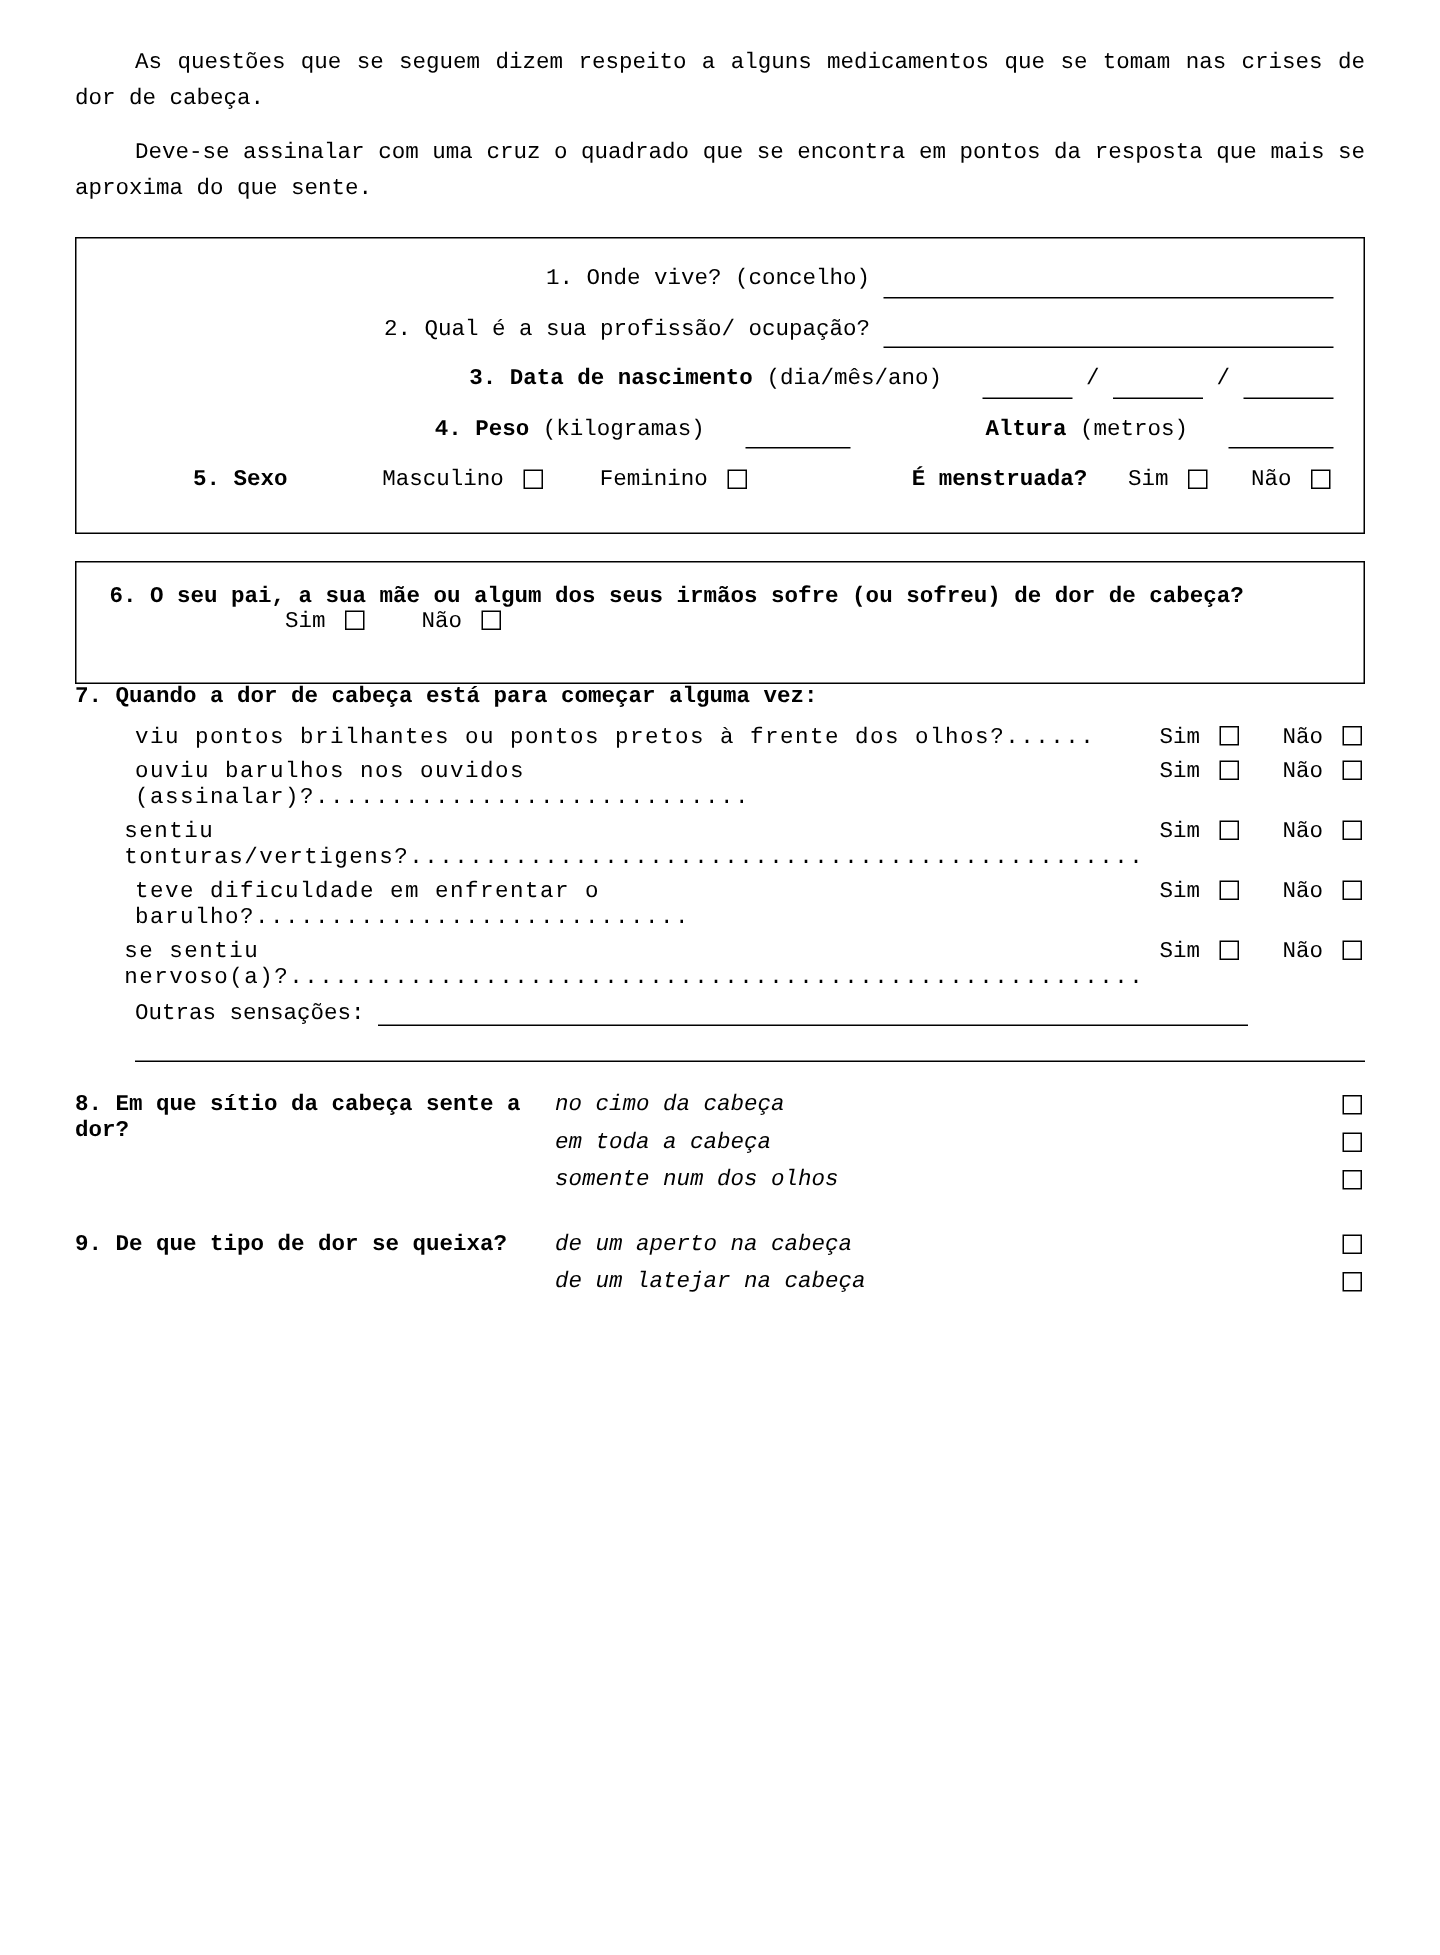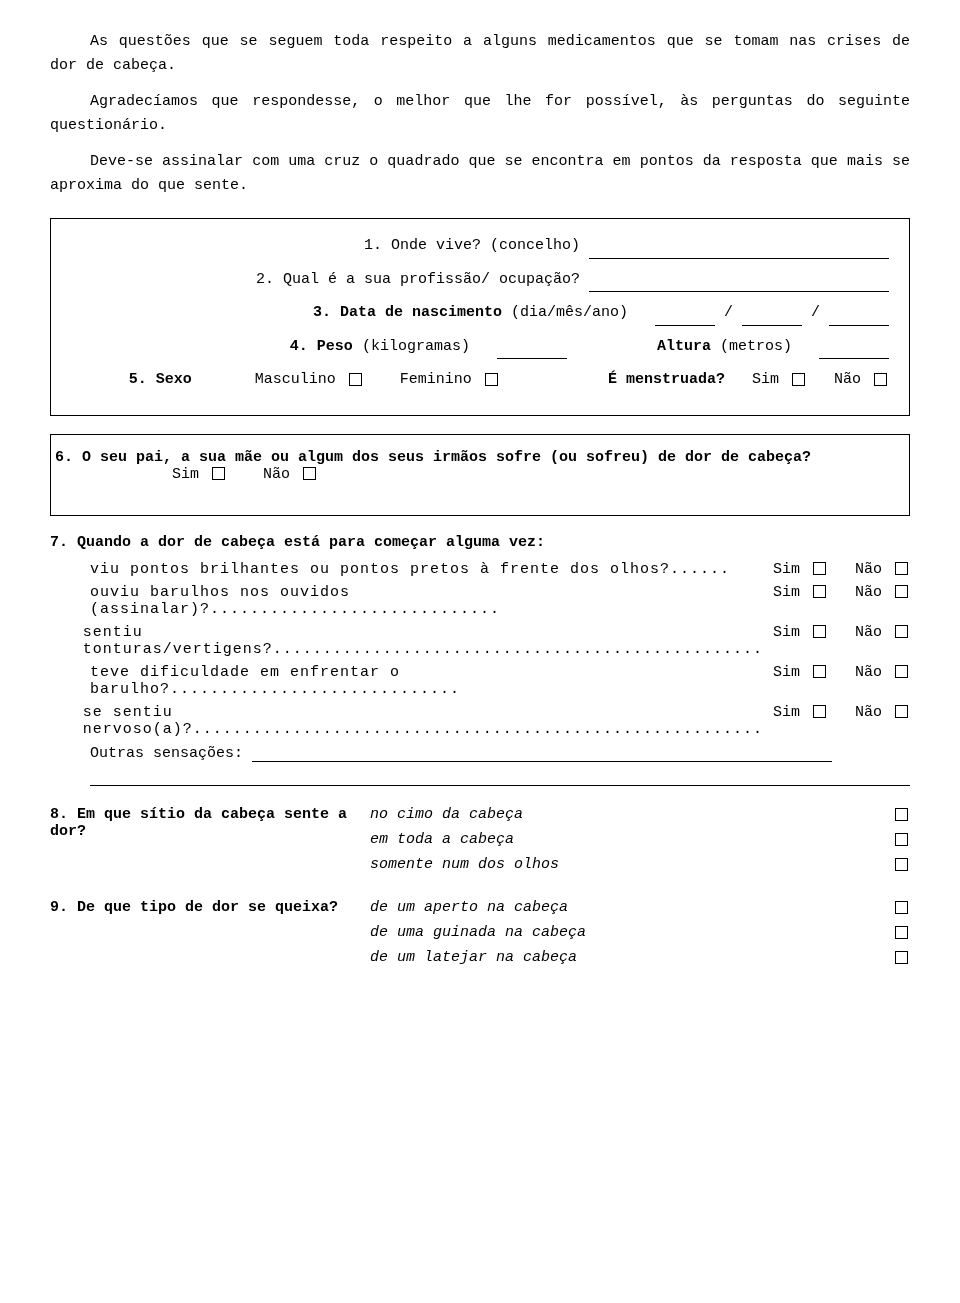--- a/index.html
+++ b/index.html
@@ -62,22 +62,21 @@
       width: 13px;
       height: 13px;
       border: 1.5px solid #000;
       vertical-align: middle;
       margin-left: 4px;
       margin-right: 2px;
     }
 
     .section-full {
       border: 1.5px solid #000;
-      padding: 14px 4px;
-      margin-bottom: 18px;
+      padding: 14px 22px;
     }
 
     .question-block {
       margin-bottom: 18px;
     }
 
     .sub-question {
       display: flex;
       align-items: baseline;
       margin-bottom: 6px;
@@ -146,22 +145,21 @@
     }
 
     .dots {
       letter-spacing: 1px;
     }
   </style>
 </head>
 <body>
 
 <div class="intro-section">
-  <p>As questões que se seguem toda respeito a alguns medicamentos que se tomam nas crises de dor de cabeça.</p>
-  <p>Agradecíamos que respondesse, o melhor que lhe for possível, às perguntas do seguinte questionário.</p>
+  <p>As questões que se seguem dizem respeito a alguns medicamentos que se tomam nas crises de dor de cabeça.</p>
   <p>Deve-se assinalar com uma cruz o quadrado que se encontra em pontos da resposta que mais se aproxima do que sente.</p>
 </div>
 
 <div class="bordered-section">
 
   <div class="question-line">
     <span>1. Onde vive?</span>
     <span>(concelho)</span>
     <span class="underline-field"></span>
   </div>
@@ -319,21 +317,17 @@
 <div class="two-col-question">
   <div class="two-col-left">
     <span class="bold">9. De que tipo de dor se queixa?</span>
   </div>
   <div class="two-col-right">
     <div class="option-row">
       <span class="option-text">de um aperto na cabeça</span>
       <span class="checkbox-inline"></span>
     </div>
     <div class="option-row">
-      <span class="option-text">de uma guinada na cabeça</span>
-      <span class="checkbox-inline"></span>
-    </div>
-    <div class="option-row">
       <span class="option-text">de um latejar na cabeça</span>
       <span class="checkbox-inline"></span>
     </div>
   </div>
 </div>
 
 </body></html>

